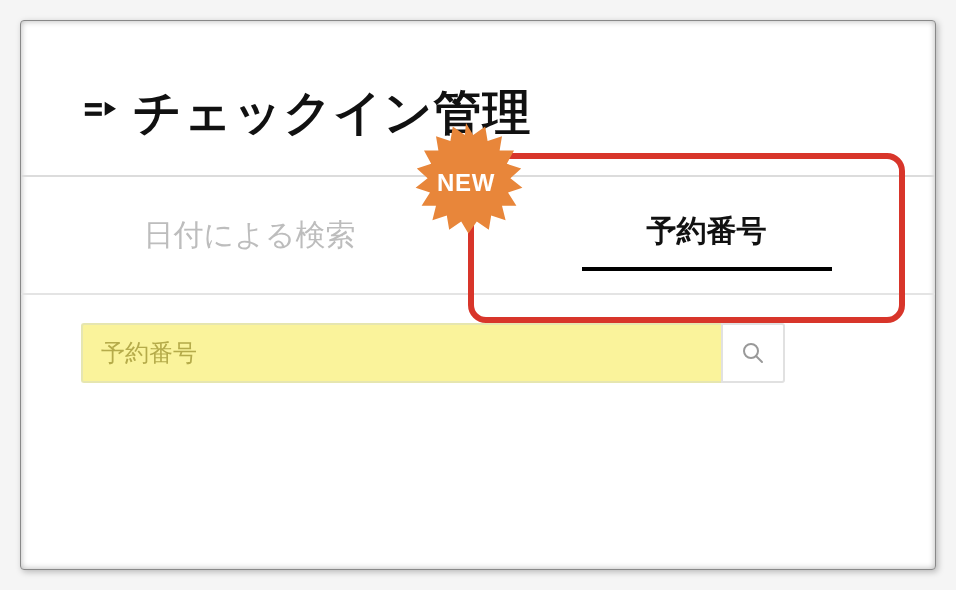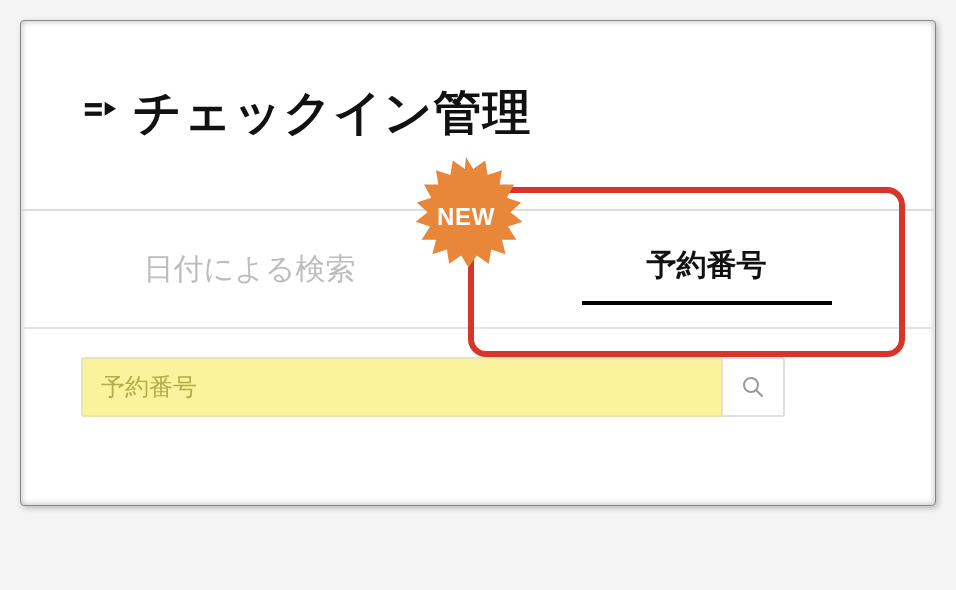--- a/index.html
+++ b/index.html
@@ -5,21 +5,21 @@
     * { box-sizing: border-box; margin: 0; padding: 0; }
     body {
       font-family: "Hiragino Kaku Gothic Pro", "Meiryo", sans-serif;
       background: #f5f5f5;
       width: 956px;
       height: 590px;
       padding: 20px;
     }
     .panel {
       width: 916px;
-      height: 486px;
+      height: 550px;
       background: #ffffff;
       border: 1px solid #888;
       border-radius: 4px;
       box-shadow: inset 0 0 6px rgba(0,0,0,0.3), 2px 2px 6px rgba(0,0,0,0.25);
       position: relative;
       overflow: visible;
     }
     .header {
       display: flex;
       align-items: center;
@@ -41,21 +41,20 @@
     }
     .tabs-wrap {
       position: relative;
     }
     .tabs {
       display: flex;
       border-top: 2px solid #dcdcdc;
       border-bottom: 2px solid #e4e4e4;
       height: 120px;
       align-items: stretch;
-      margin-top: 34px;
     }
     .tab {
       flex: 1;
       display: flex;
       align-items: center;
       justify-content: center;
       font-size: 30px;
       cursor: pointer;
       position: relative;
     }

